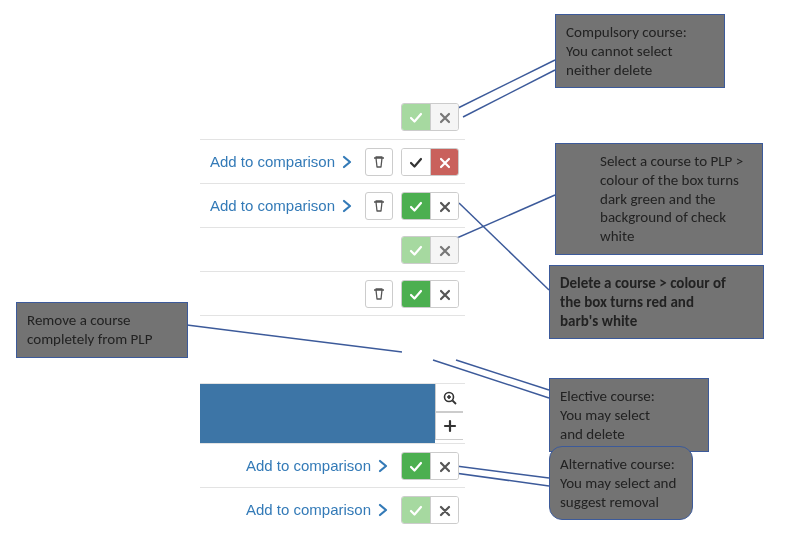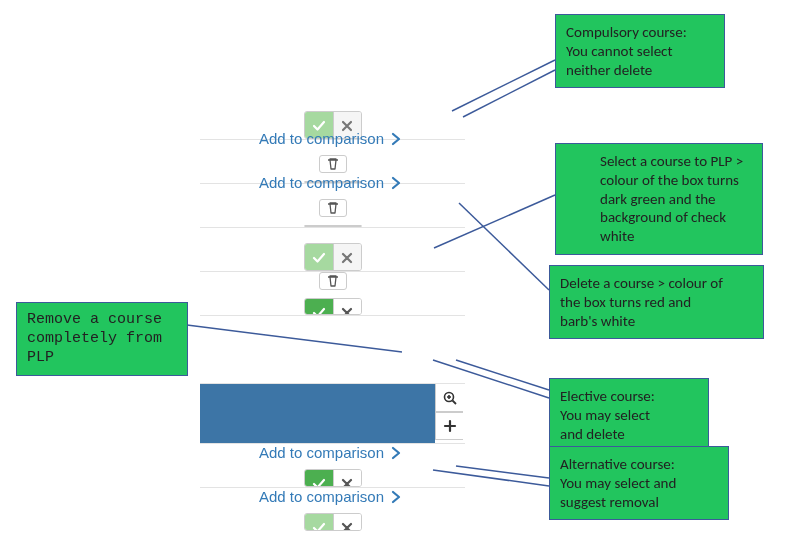--- a/index.html
+++ b/index.html
@@ -20,21 +20,20 @@
     width: 265px;
   }
   .row {
     display: flex;
     align-items: center;
     justify-content: flex-end;
     height: 44px;
     border-top: 1px solid #e3e3e3;
     padding: 0 6px 0 6px;
     gap: 8px;
-    flex-direction: column;
   }
   .row.noborder { border-top: none; }
   .row .link {
     color: #337ab7;
     font-size: 15px;
     display: inline-flex;
     align-items: center;
     gap: 4px;
     margin-right: 4px;
   }
@@ -97,21 +96,21 @@
   .rows2 {
     position: absolute;
     left: 200px;
     top: 443px;
     width: 265px;
   }
 
   .callout {
     position: absolute;
     border: 1.5px solid #3c5a9a;
-    background: #22c55e;
+    background: #737373;
     padding: 8px 10px;
     font-family: Calibri, Arial, sans-serif;
     font-size: 15px;
     line-height: 1.25;
     color: #222;
     white-space: pre-line;
   }
 
   .connector { position: absolute; pointer-events: none; }
   .connector line { stroke: #3c5a9a; stroke-width: 1.5; }
@@ -348,25 +347,25 @@
     </div>
   </div>
 
   <div class="callout" style="left:555px; top:14px; width:170px;">Compulsory course:
 You cannot select
 neither delete</div>
   <div class="callout" style="left:555px; top:143px; width:208px;padding-left:44px;">Select a course to PLP &gt;
 colour of the box turns
 dark green and the
 background of check white</div>
-  <div class="callout" style="left:549px; top:265px; width:215px;">Delete a course &gt; colour of
+  <div class="callout" style="left:549px; top:265px; width:215px;font-weight:bold;">Delete a course &gt; colour of
 the box turns red  and
 barb's white</div>
-  <div class="callout" style="left:16px; top:302px; width:172px;font-family:Liberation Mono, monospace;">Remove a course
+  <div class="callout" style="left:16px; top:302px; width:172px;">Remove a course
 completely from PLP</div>
   <div class="callout" style="left:549px; top:378px; width:160px;">Elective course:
 You may select
 and delete</div>
-  <div class="callout" style="left:549px; top:446px; width:180px;">Alternative course:
+  <div class="callout" style="left:549px; top:446px; width:144px;border-radius:13px;">Alternative course:
 You may select and
 suggest removal</div>
 
 </div>
 
 </body></html>

